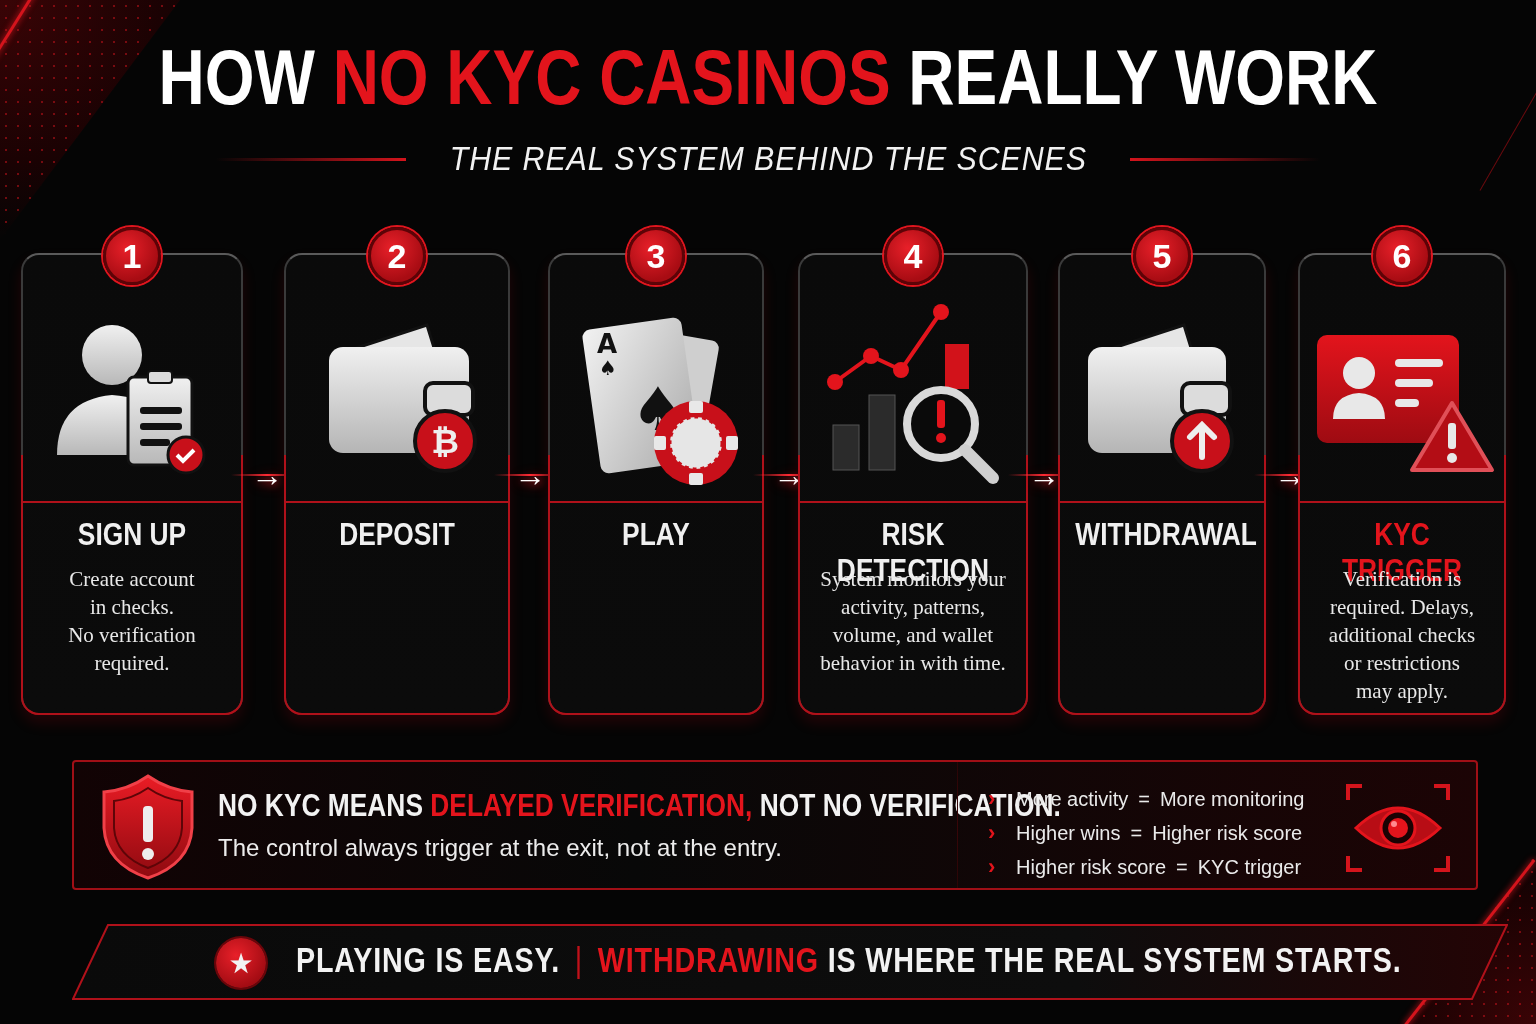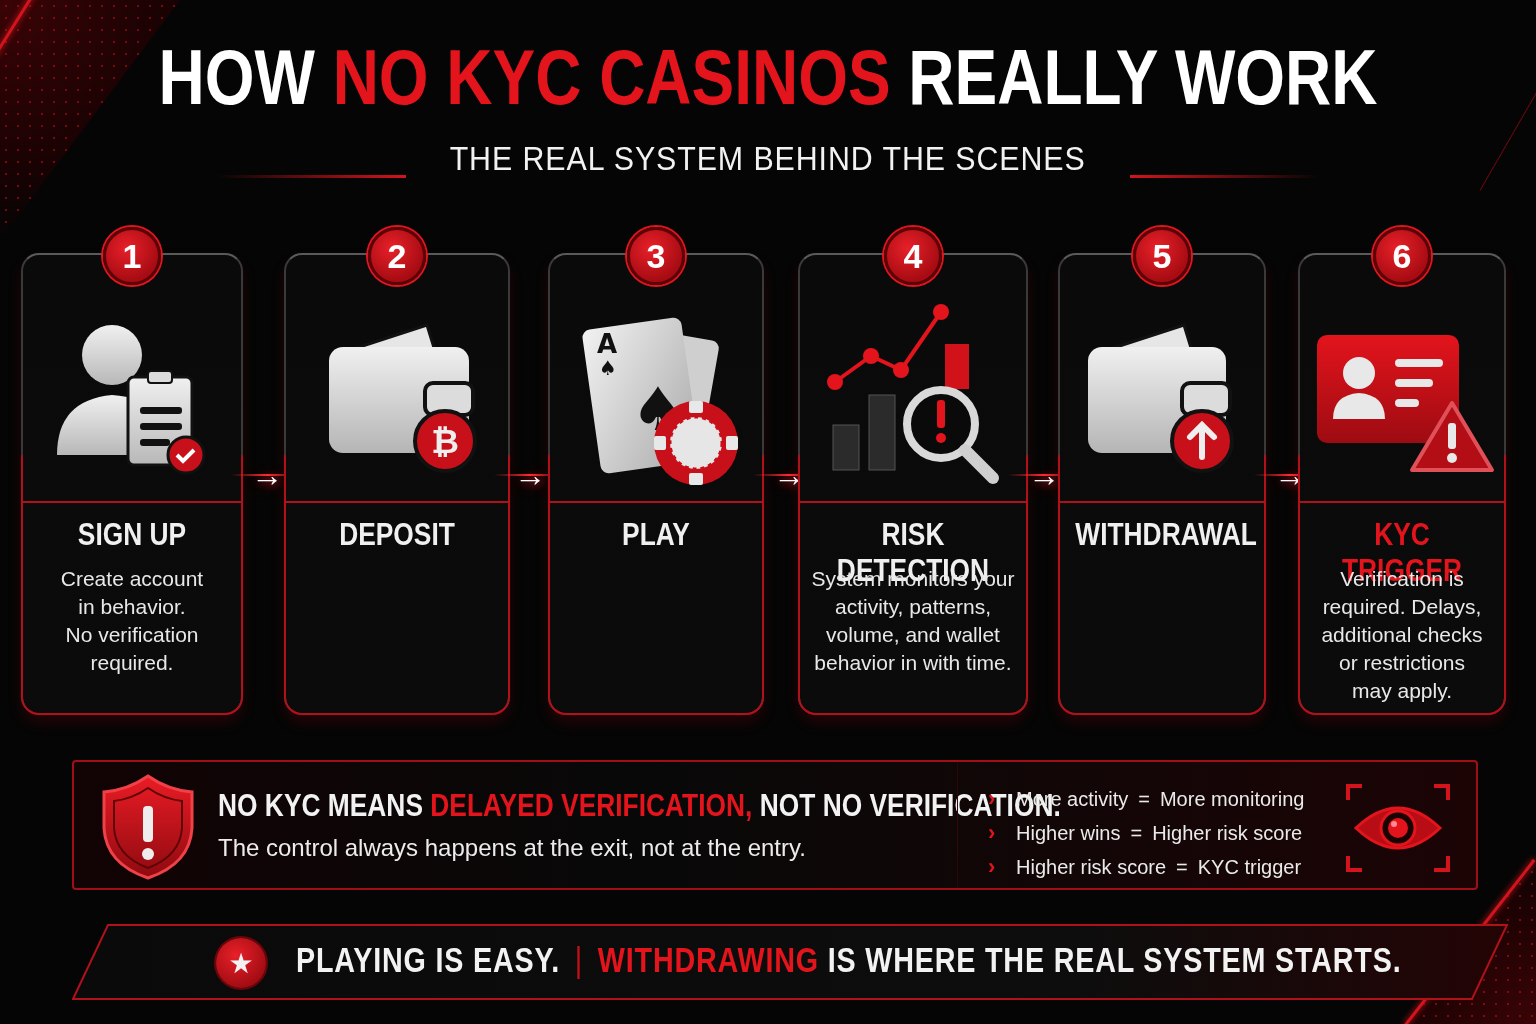--- a/index.html
+++ b/index.html
@@ -43,21 +43,21 @@
 
   .title {
     position: absolute; top: 38px; left: 0; width: 100%;
     text-align: center; font-family: "Liberation Sans Narrow", "Liberation Sans", sans-serif;
     font-weight: 700; font-size: 78px; letter-spacing: 0px; line-height: 1;
     transform: scaleX(0.82); transform-origin: center;
   }
   .title .red { color: #e3141c; }
   .subtitle-row {
     position: absolute; top: 140px; left: 0; width: 100%;
-    display: flex; align-items: flex-end; justify-content: center; gap: 16px;
+    display: flex; align-items: center; justify-content: center; gap: 16px; font-style: italic;
   }
   .subtitle-row .line { width: 190px; height: 3px; }
   .subtitle-row .line.left { background: linear-gradient(90deg, transparent, #d4141c); }
   .subtitle-row .line.right { background: linear-gradient(90deg, #d4141c, transparent); }
   .subtitle { font-size: 33px; letter-spacing: 1px; color: #f2f2f2; transform: scaleX(0.92); }
 
   .steps { position: absolute; top: 225px; left: 0; width: 100%; height: 495px; }
   .card {
     position: absolute; top: 28px; height: 462px;
     border: 2px solid #5a5a5a; border-radius: 18px;
@@ -88,21 +88,21 @@
     position: absolute; top: 262px; left: 0; right: 0; text-align: center;
     font-family: "Liberation Sans Narrow", "Liberation Sans", sans-serif;
     font-weight: 700; font-size: 31px; color: #f0f0f0;
     transform: scaleX(0.85);
   }
   .card-title.red { color: #e3141c; }
   .card-desc {
     position: absolute; top: 310px; left: 6px; right: 6px; text-align: center;
     font-size: 21px; line-height: 28px; color: #e8e8e8;
   }
-  .card-desc span { display: block; }
+  .card-desc span { display: block; font-family: Liberation Serif, serif; }
 
   .arrow {
     position: absolute; top: 235px; width: 36px; height: 30px;
     color: #fff; font-size: 32px; line-height: 30px; text-align: center; font-weight: 700;
     text-shadow: 0 0 8px #ff1a24, 0 0 14px #ff1a24;
   }
   .arrow::before {
     content: ""; position: absolute; left: -18px; right: -18px; top: 14px; height: 2px;
     background: linear-gradient(90deg, transparent, #ff2a33, transparent);
   }
@@ -196,21 +196,21 @@
         <rect x="88" y="108" width="42" height="7" rx="3" fill="#111"></rect>
         <rect x="88" y="124" width="30" height="7" rx="3" fill="#111"></rect>
         <circle cx="134" cy="140" r="18" fill="#c8101a" stroke="#111" stroke-width="3"></circle>
         <path d="M125 140 l6 6 l11 -11" stroke="#fff" stroke-width="4" fill="none"></path>
       </svg>
     </div>
     <div class="divider"></div>
     <div class="card-title">SIGN UP</div>
     <div class="card-desc">
       <span>Create account</span>
-      <span>in behavior.</span>
+      <span>in checks.</span>
       <span>No verification</span>
       <span>required.</span>
     </div>
   </div>
 
   <div class="arrow" style="left:249px;">→</div>
 
   <div class="card" style="left:284px; width:226px;">
     <div class="badge">2</div>
     <div class="icon-area">
@@ -362,21 +362,21 @@
             <stop offset="1" stop-color="#8e0a10"></stop>
           </linearGradient>
         </defs>
       <path d="M50 4 Q30 18 6 20 L6 56 Q8 92 50 106 Q92 92 94 56 L94 20 Q70 18 50 4 Z" fill="url(#gs)" stroke="#f04048" stroke-width="3"></path>
       <path d="M50 16 Q34 27 16 29 L16 56 Q18 84 50 96 Q82 84 84 56 L84 29 Q66 27 50 16 Z" fill="none" stroke="#5e0508" stroke-width="2"></path>
       <rect x="45" y="34" width="10" height="36" rx="4" fill="#eee"></rect>
       <circle cx="50" cy="82" r="6" fill="#eee"></circle>
     </svg>
   </div>
   <div class="info-head"><span>NO KYC MEANS </span><span class="red">DELAYED VERIFICATION,</span><span> NOT NO VERIFICATION.</span></div>
-  <div class="info-sub">The control always happens at the exit, not at the entry.</div>
+  <div class="info-sub">The control always trigger at the exit, not at the entry.</div>
   <div class="split"></div>
 
   <div class="rules">
     <div class="rule">
       <span class="chev">›</span>
       <span>More activity</span>
       <span class="eq">=</span>
       <span>More monitoring</span>
     </div>
     <div class="rule">

